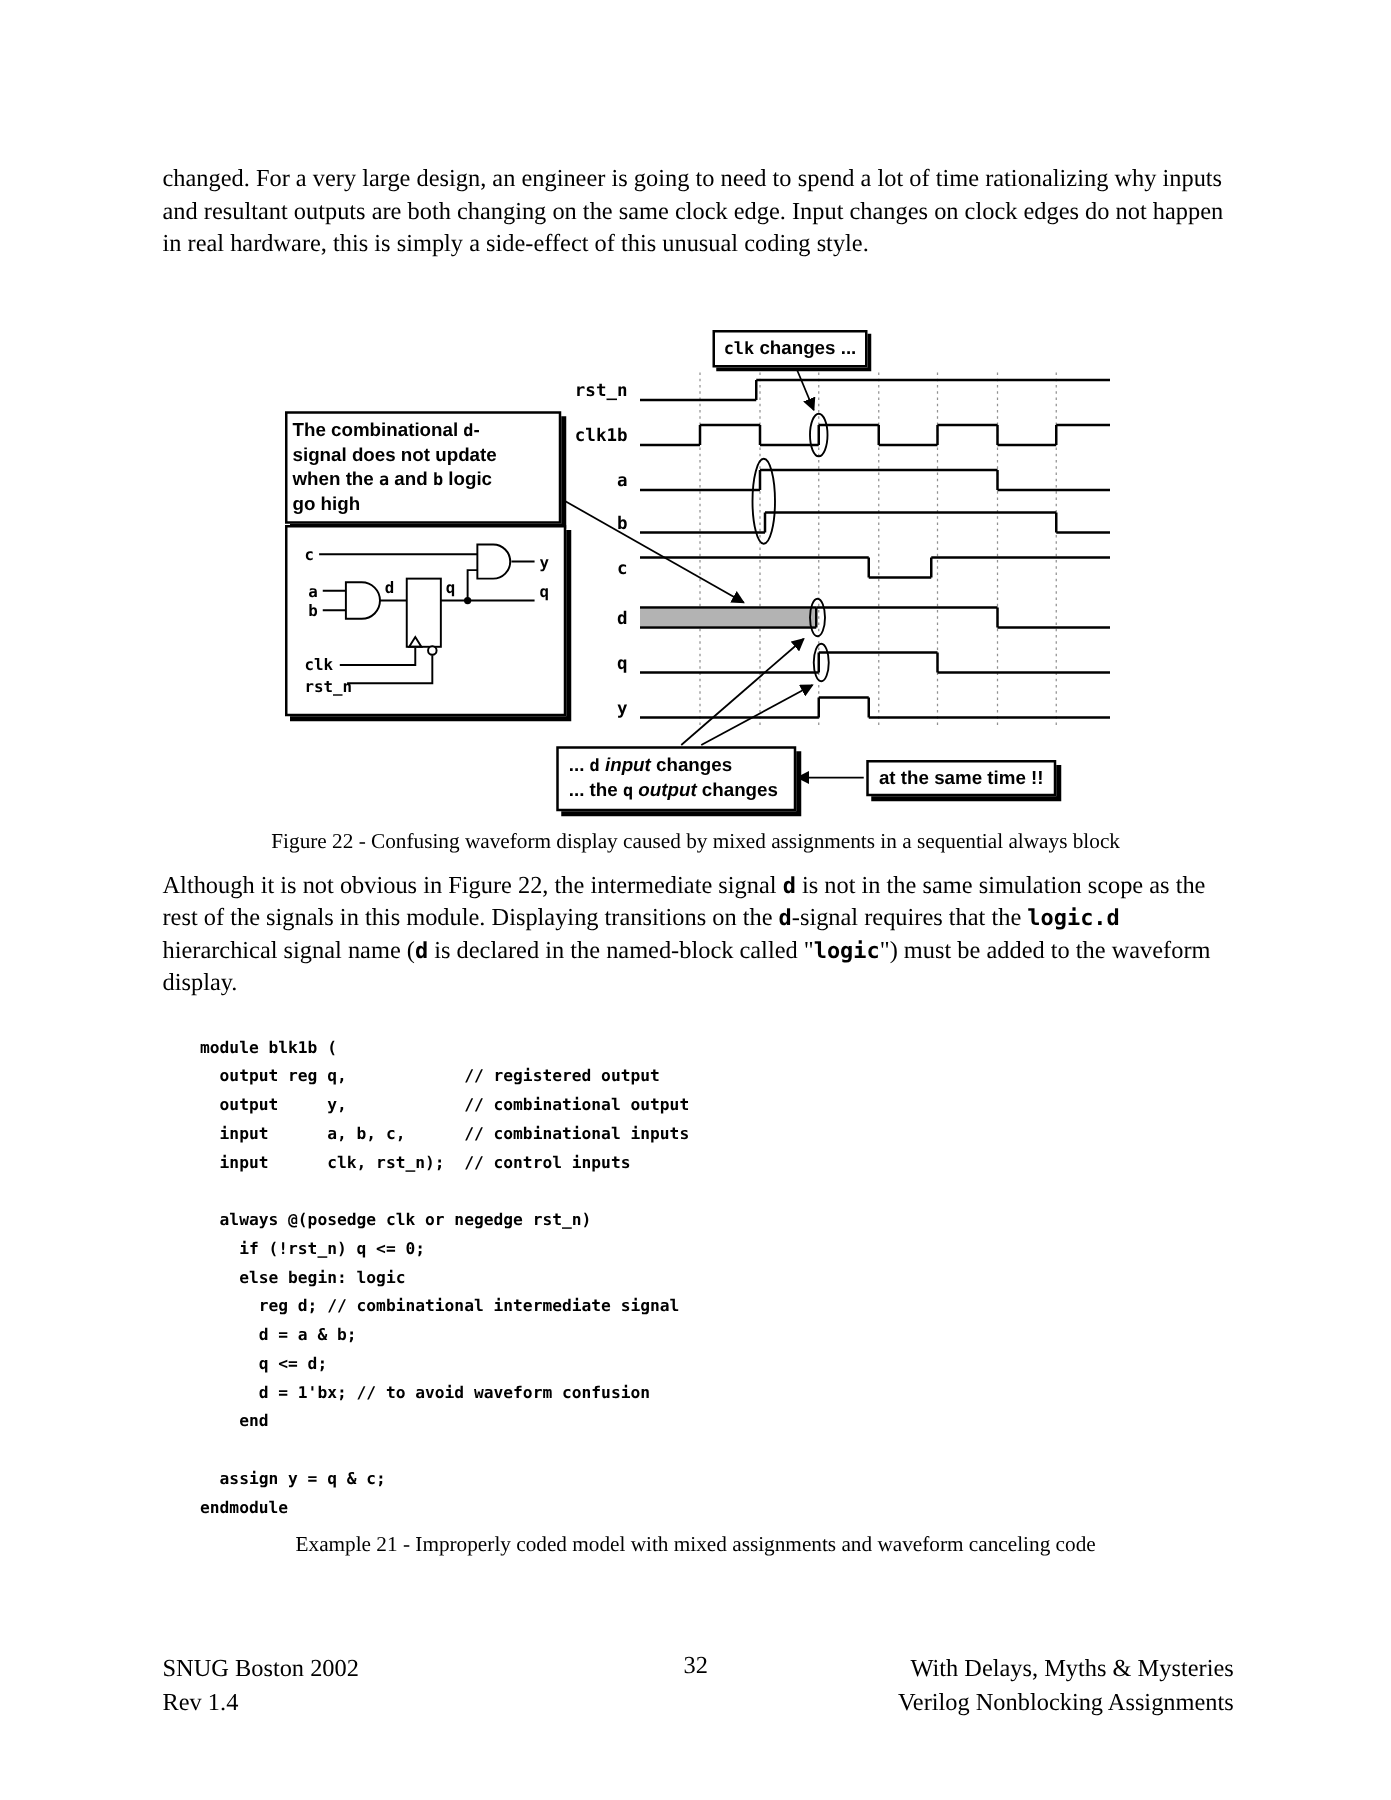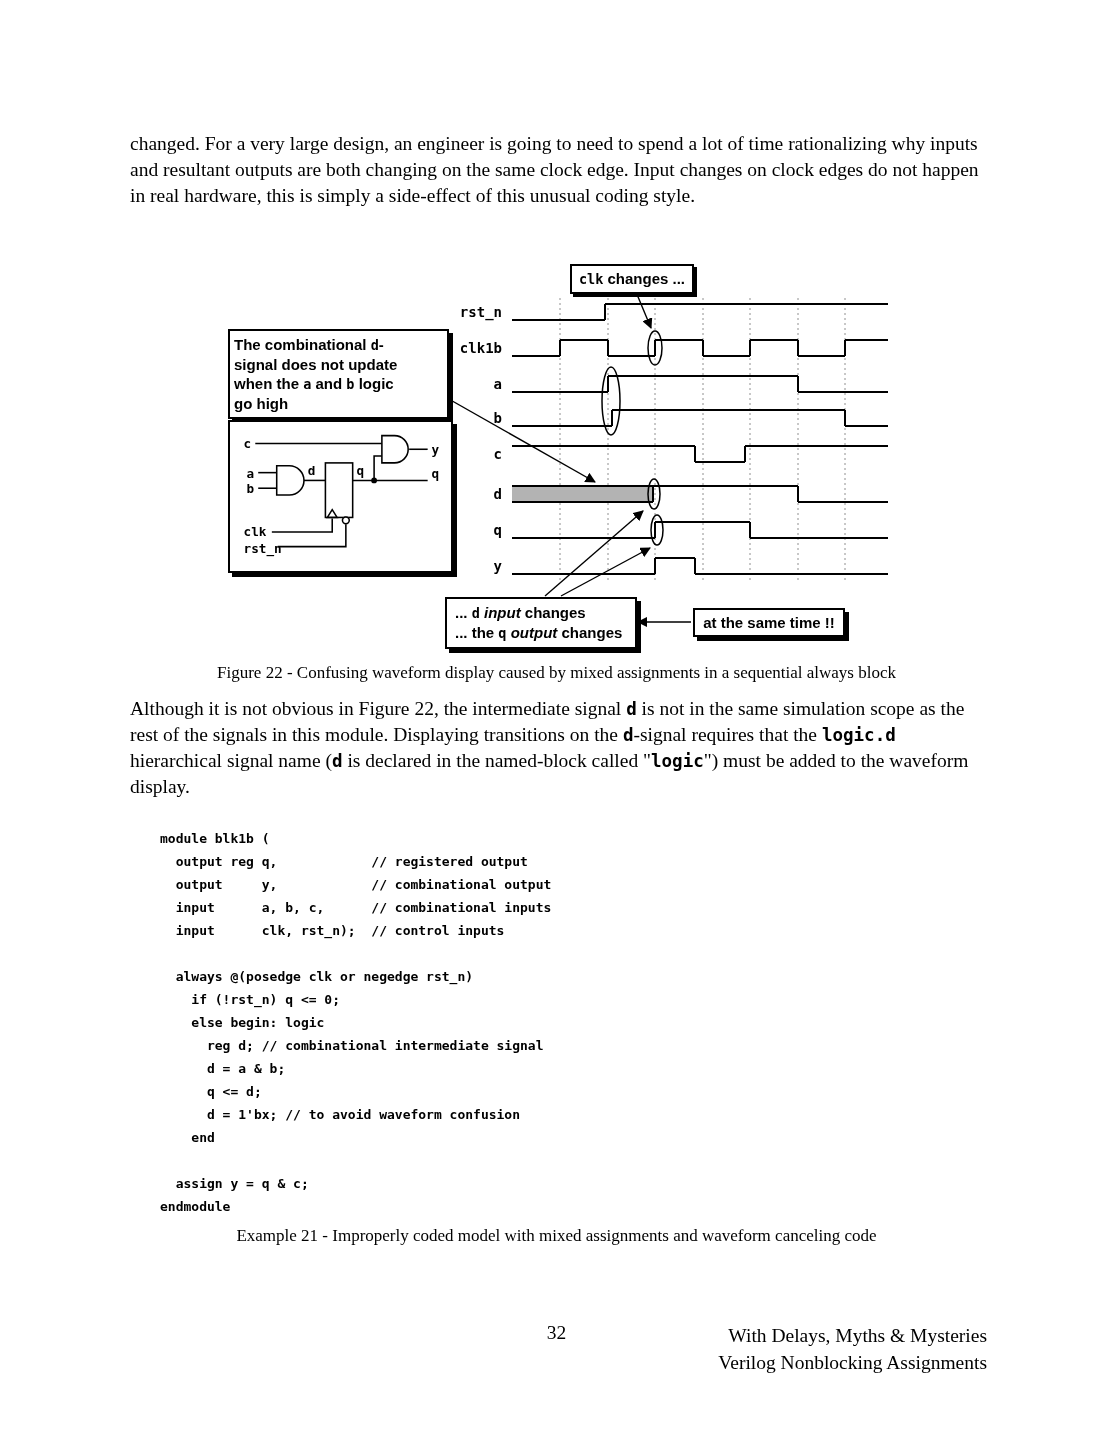--- a/index.html
+++ b/index.html
@@ -248,19 +248,23 @@
       d = a &amp; b;
       q &lt;= d;
       d = 1'bx; // to avoid waveform confusion
     end
 
   assign y = q &amp; c;
 endmodule</pre>
 
   <p class="caption caption-ex">Example 21 - Improperly coded model with mixed assignments and waveform canceling code</p>
 
+  <div class="footer-left">
+    <div>SNUG Boston 2002</div>
+    <div>Rev 1.4</div>
+  </div>
   <div class="footer-center">32</div>
   <div class="footer-right">
     <div>With Delays, Myths &amp; Mysteries</div>
     <div>Verilog Nonblocking Assignments</div>
   </div>
 
 </div>
 
 </body></html>

